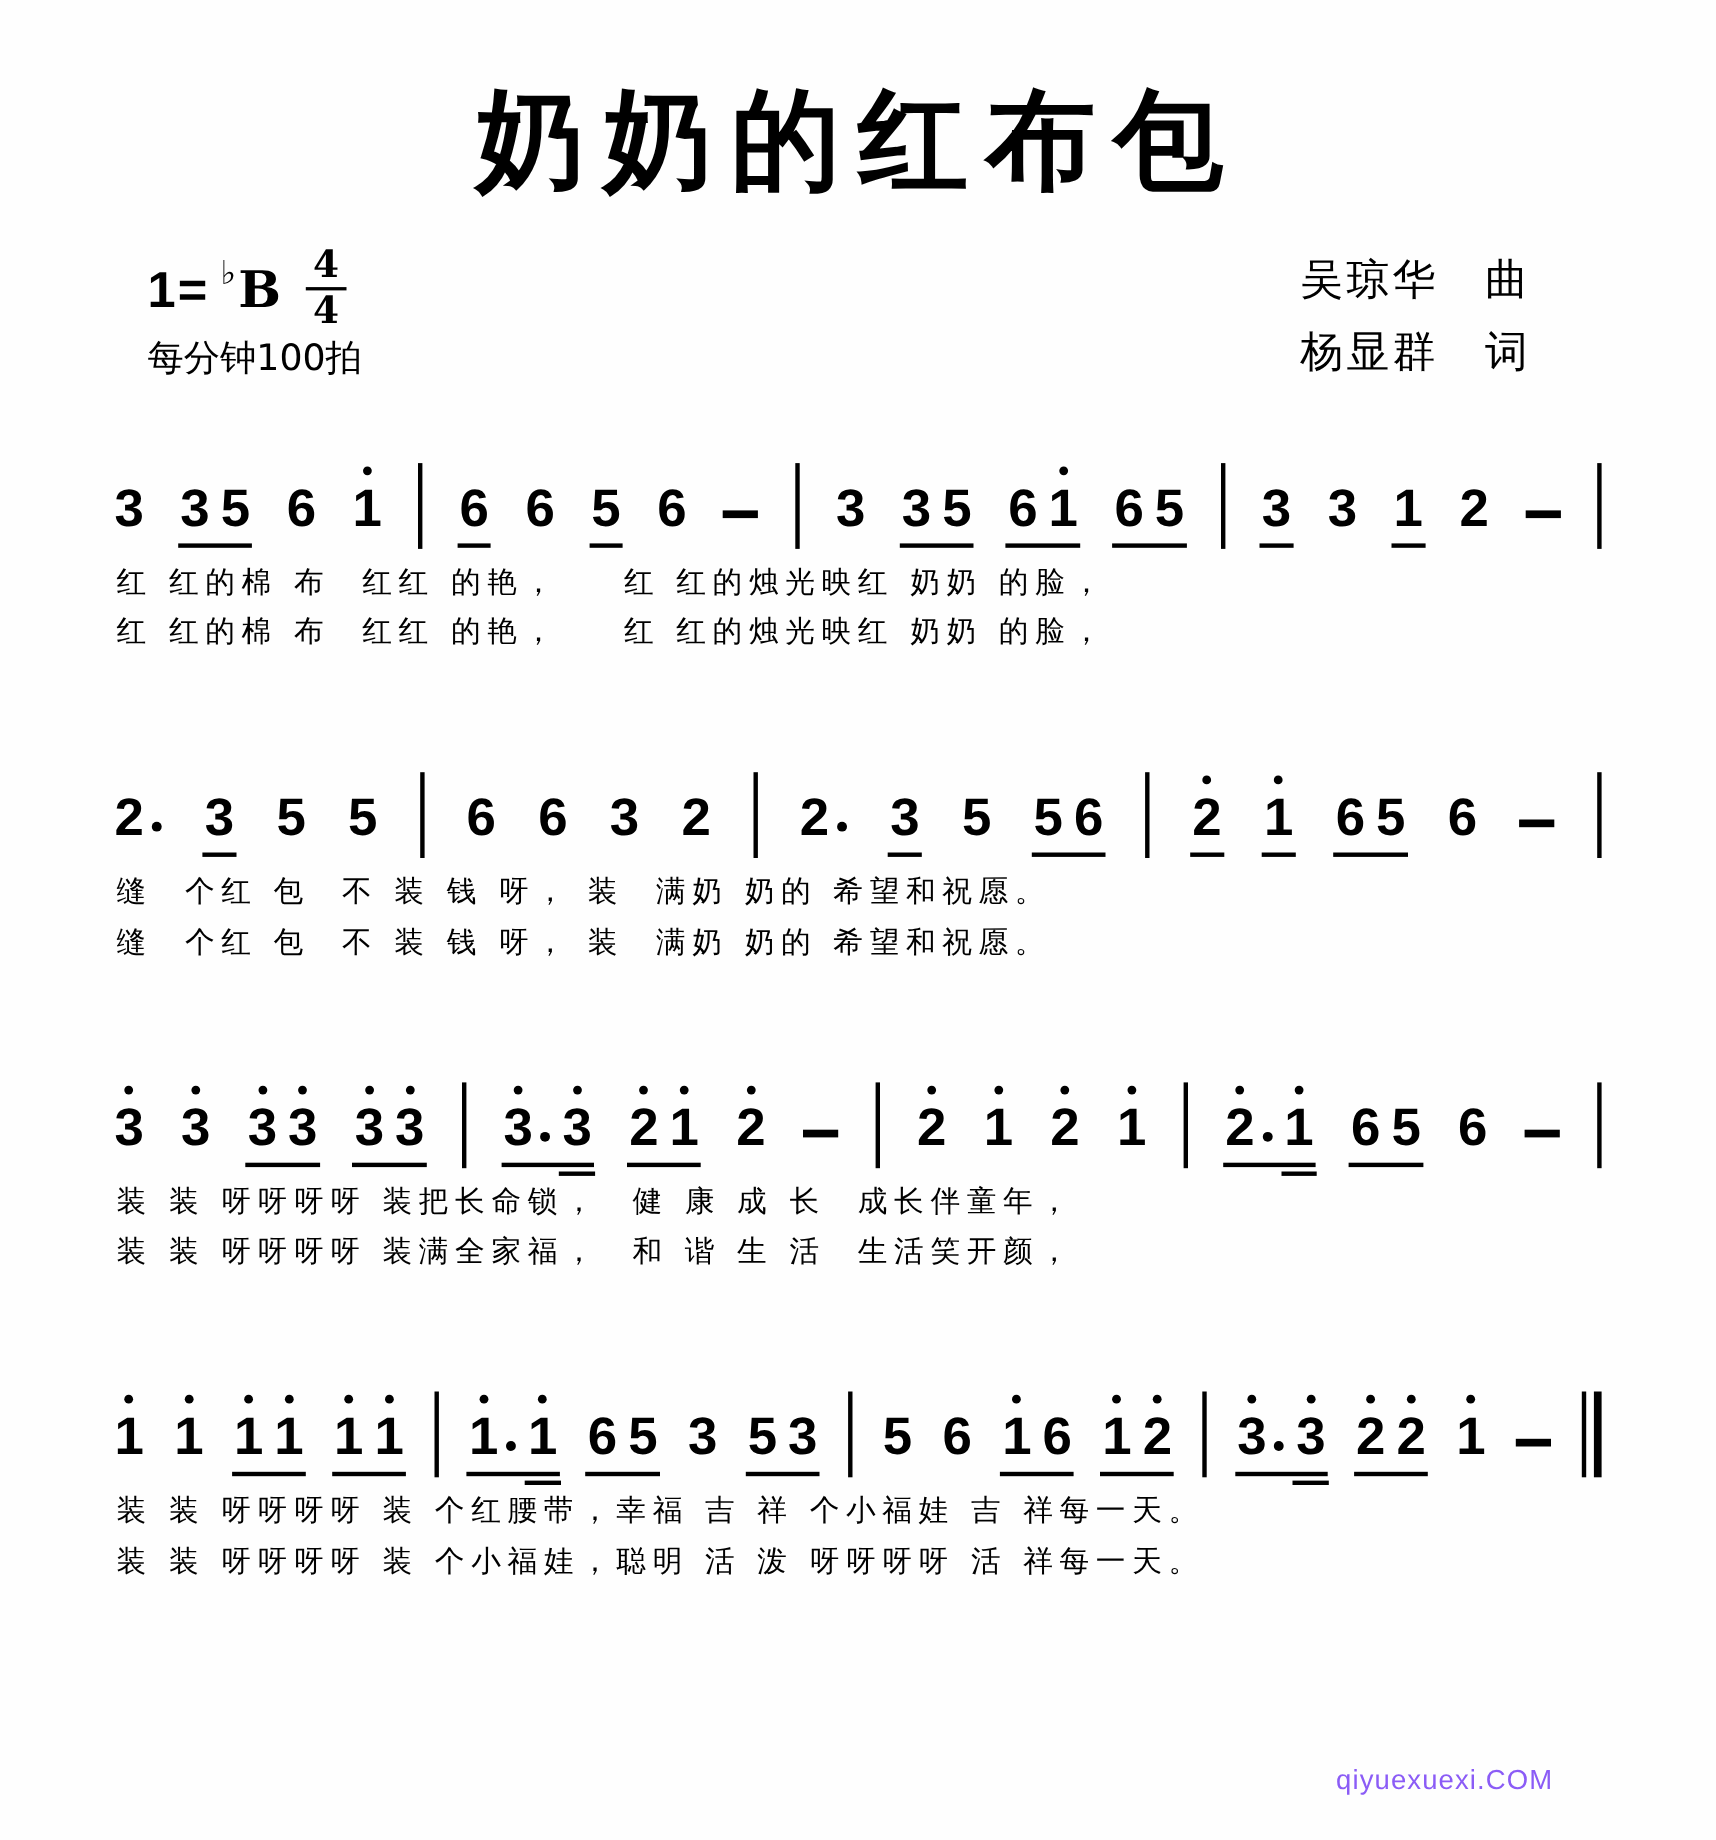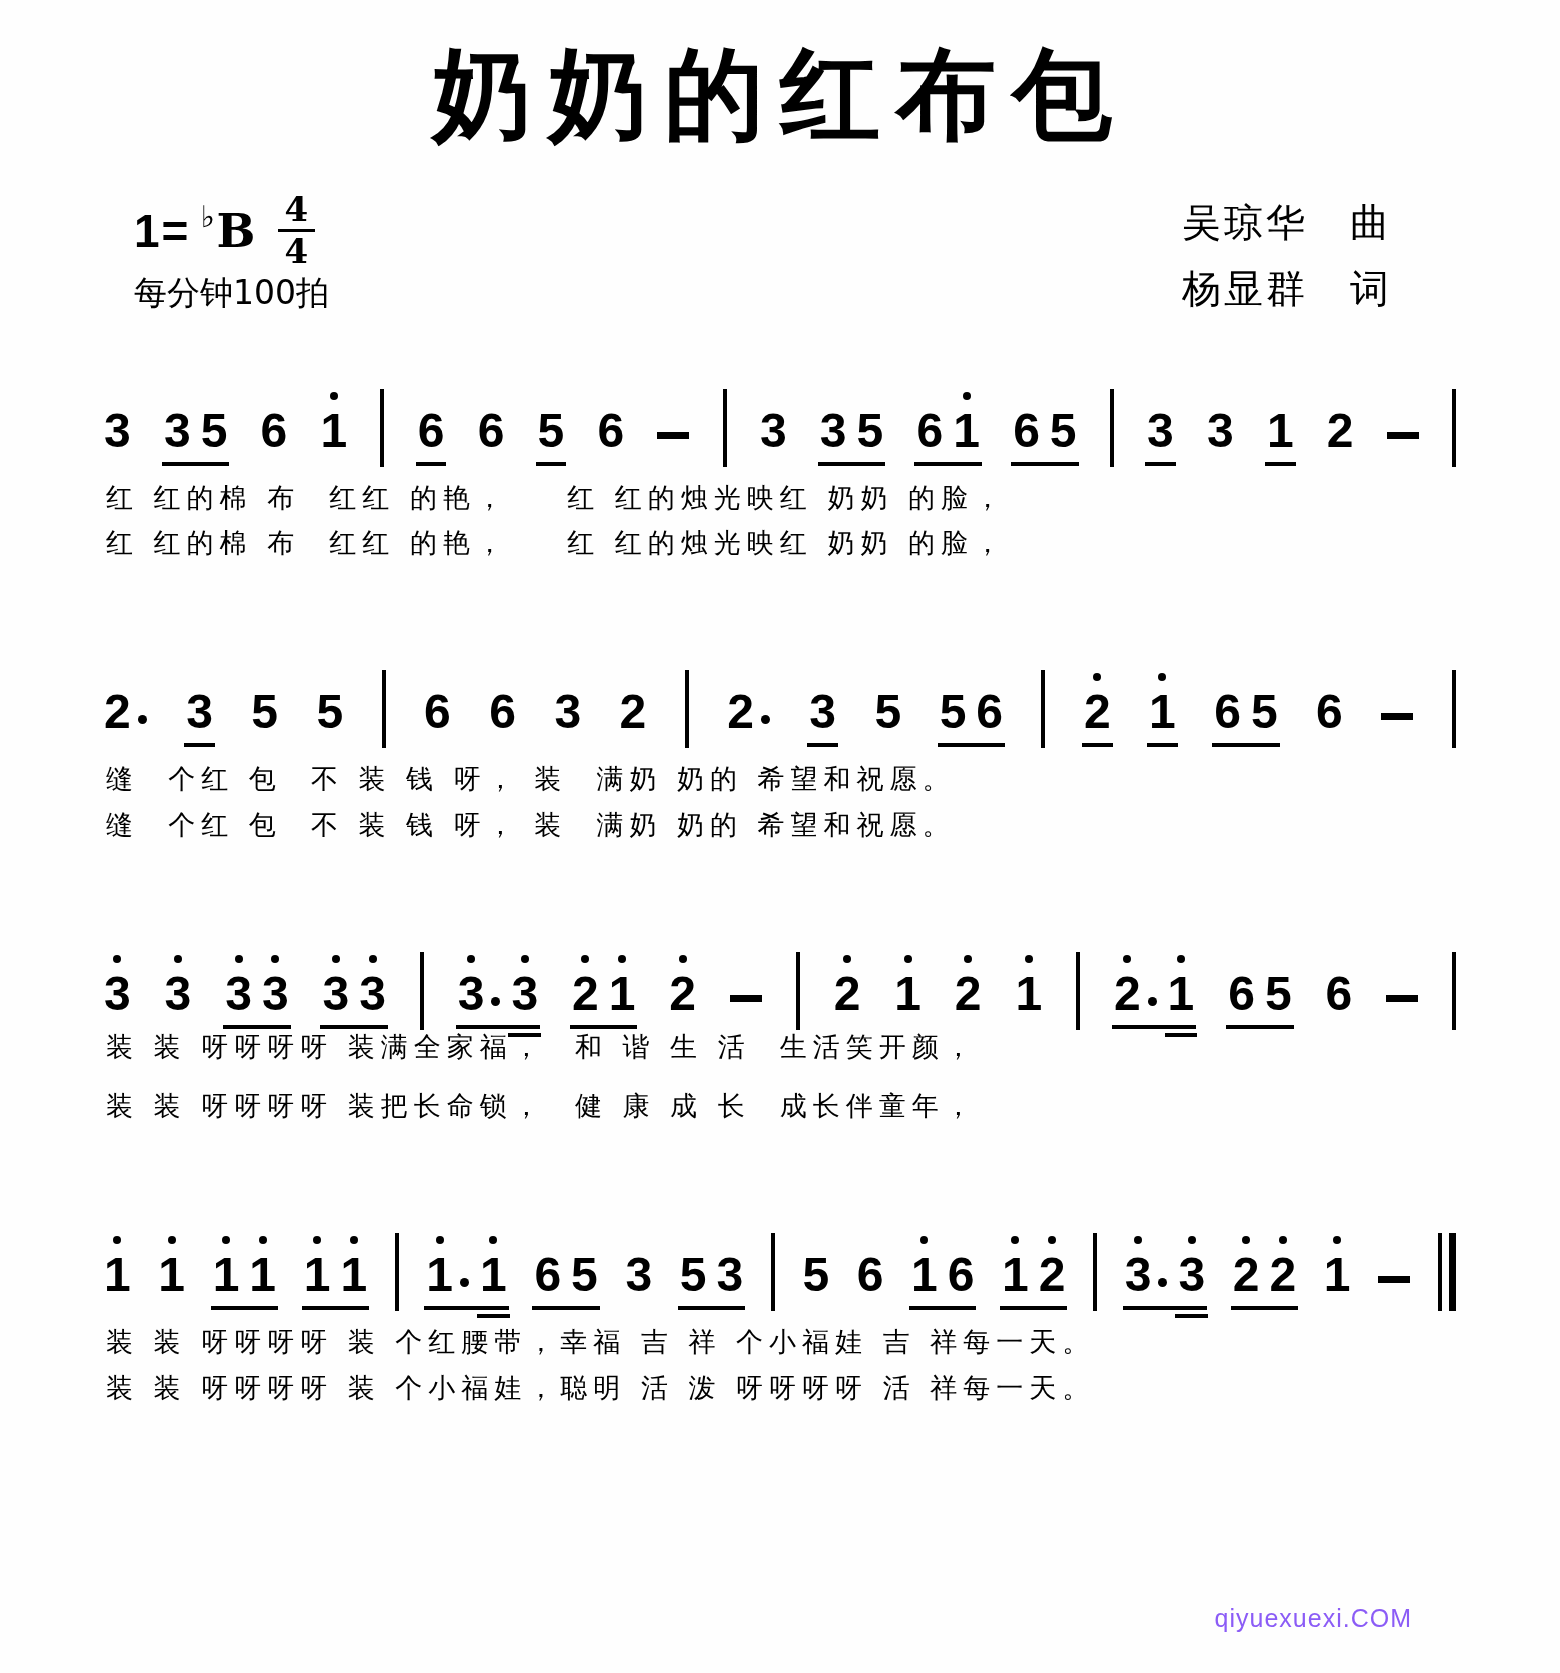--- a/index.html
+++ b/index.html
@@ -6,27 +6,27 @@
   .sheet{
     position:relative;
     width:1560px;height:1673px;
     margin:0 auto;background:#fefefe;
     overflow:hidden;
     font-family:"DejaVu Serif",serif;
     color:#000;
   }
   
   .title{
-    margin-top:40px;
+    margin-top:72px;
     text-align:center;
     font-size:100px;
     font-weight:bold;
     letter-spacing:16px;
     line-height:1.12;
-    font-family:Liberation Serif, serif;
+    font-family:Liberation Sans, sans-serif;
   }
   
   .meta{
     display:flex;justify-content:space-between;align-items:flex-start;
     padding:0 168px 0 134px;
     margin-top:38px;
   }
   .keyblock{display:flex;align-items:center;}
   .key-one{font-size:46px;font-weight:bold;font-family:"Liberation Sans",sans-serif;letter-spacing:2px;}
   .key-flat{font-size:30px;font-weight:bold;transform:translateY(-14px);margin-left:10px;}
@@ -589,22 +589,22 @@
               </div>
             </div>
           </div>
           <div class="cell">
             <div class="dash"></div>
           </div>
           <div class="barwrap">
             <div class="barline"></div>
           </div>
         </div>
+        <div class="lyric">装 装 呀呀呀呀 装把长命锁，  健 康 成 长  成长伴童年，</div>
         <div class="lyric lyric2">装 装 呀呀呀呀 装满全家福，  和 谐 生 活  生活笑开颜，</div>
-        <div class="lyric">装 装 呀呀呀呀 装把长命锁，  健 康 成 长  成长伴童年，</div>
       </div>
       <div class="system">
         <div class="notation-line">
           <div class="cell">
             <div class="note" style="display: flex; align-items: flex-end;">
               <div class="dwrap">
                 <div class="digit">1</div>
                 <div class="odot"></div>
               </div>
             </div>

